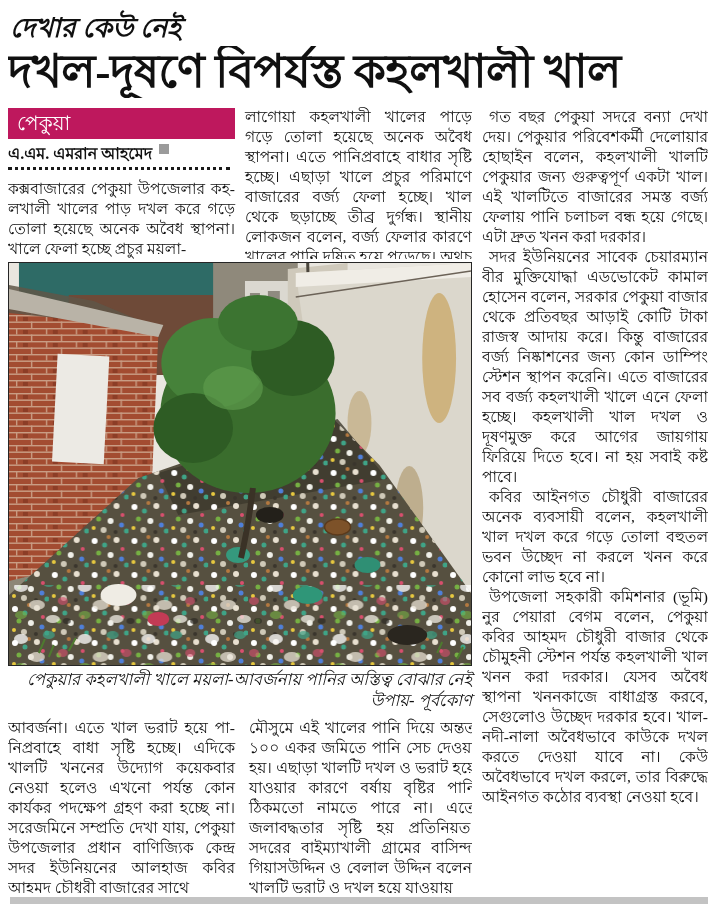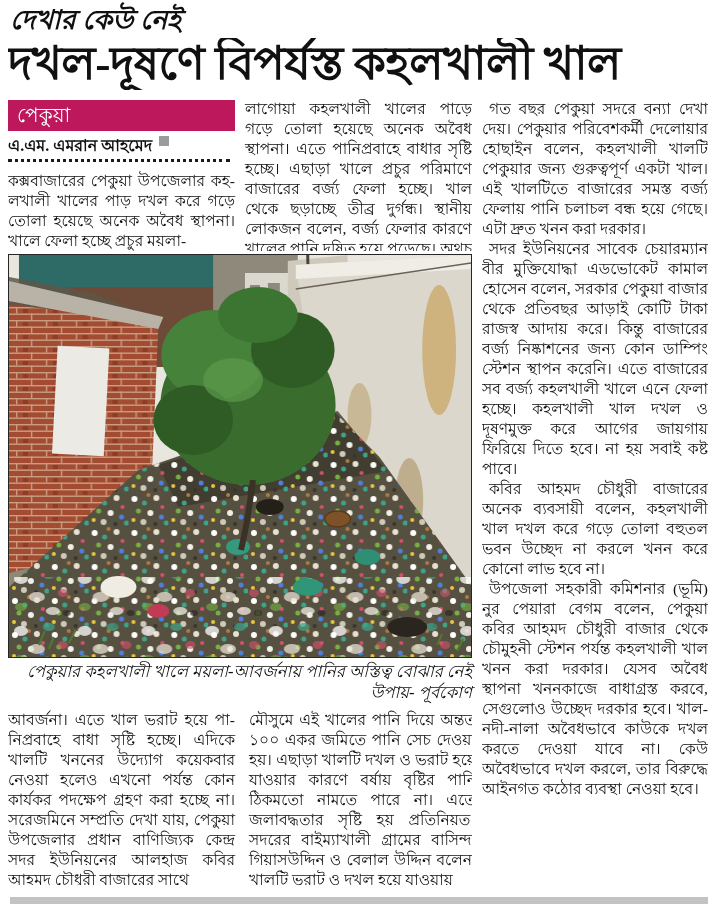--- a/index.html
+++ b/index.html
@@ -1,20 +1,20 @@
 <!DOCTYPE html>
 <html><head>
 <meta charset="utf-8">
 <style>
   html,body{margin:0;padding:0;background:#ffffff;}
   .page{
     position:relative;
     width:716px;height:907px;
     box-sizing:border-box;
-    padding:0 8px 0 8px;
+    padding:8px 8px 0 8px;
     background:#ffffff;
     color:#101010;
     font-family:"Liberation Serif", serif;
     overflow:hidden;
   }
   .kicker{
     font-size:27px;
     font-style:italic;
     font-weight:bold;
     margin:4px 0 2px 2px;
@@ -222,21 +222,21 @@
         <div class="colB">
           <p class="body">মৌসুমে এই খালের পানি দিয়ে অন্তত ১০০ একর জমিতে পানি সেচ দেওয়া হয়। এছাড়া খালটি দখল ও ভরাট হয়ে যাওয়ার কারণে বর্ষায় বৃষ্টির পানি ঠিকমতো নামতে পারে না। এতে জলাবদ্ধতার সৃষ্টি হয় প্রতিনিয়ত। সদরের বাইম্যাখালী গ্রামের বাসিন্দা গিয়াসউদ্দিন ও বেলাল উদ্দিন বলেন, খালটি ভরাট ও দখল হয়ে যাওয়ায়</p>
         </div>
       </div>
 
     </div>
 
     <div class="col3">
       <p class="body">গত বছর পেকুয়া সদরে বন্যা দেখা দেয়। পেকুয়ার পরিবেশকর্মী দেলোয়ার হোছাইন বলেন, কহলখালী খালটি পেকুয়ার জন্য গুরুত্বপূর্ণ একটা খাল। এই খালটিতে বাজারের সমস্ত বর্জ্য ফেলায় পানি চলাচল বন্ধ হয়ে গেছে। এটা দ্রুত খনন করা দরকার।</p>
       <p class="body">সদর ইউনিয়নের সাবেক চেয়ারম্যান বীর মুক্তিযোদ্ধা এডভোকেট কামাল হোসেন বলেন, সরকার পেকুয়া বাজার থেকে প্রতিবছর আড়াই কোটি টাকা রাজস্ব আদায় করে। কিন্তু বাজারের বর্জ্য নিষ্কাশনের জন্য কোন ডাম্পিং স্টেশন স্থাপন করেনি। এতে বাজারের সব বর্জ্য কহলখালী খালে এনে ফেলা হচ্ছে। কহলখালী খাল দখল ও দূষণমুক্ত করে আগের জায়গায় ফিরিয়ে দিতে হবে। না হয় সবাই কষ্ট পাবে।</p>
-      <p class="body">কবির আহমদ চৌধুরী বাজারের অনেক ব্যবসায়ী বলেন, কহলখালী খাল দখল করে গড়ে তোলা বহুতল ভবন উচ্ছেদ না করলে খনন করে কোনো লাভ হবে না।</p>
+      <p class="body">কবির আইনগত চৌধুরী বাজারের অনেক ব্যবসায়ী বলেন, কহলখালী খাল দখল করে গড়ে তোলা বহুতল ভবন উচ্ছেদ না করলে খনন করে কোনো লাভ হবে না।</p>
       <p class="body">উপজেলা সহকারী কমিশনার (ভূমি) নুর পেয়ারা বেগম বলেন, পেকুয়া কবির আহমদ চৌধুরী বাজার থেকে চৌমুহনী স্টেশন পর্যন্ত কহলখালী খাল খনন করা দরকার। যেসব অবৈধ স্থাপনা খননকাজে বাধাগ্রস্ত করবে, সেগুলোও উচ্ছেদ দরকার হবে। খাল-নদী-নালা অবৈধভাবে কাউকে দখল করতে দেওয়া যাবে না। কেউ অবৈধভাবে দখল করলে, তার বিরুদ্ধে আইনগত কঠোর ব্যবস্থা নেওয়া হবে।</p>
     </div>
 
   </div>
 
   <div class="bottom-bar"></div>
 
 </div>
 
 </body></html>

